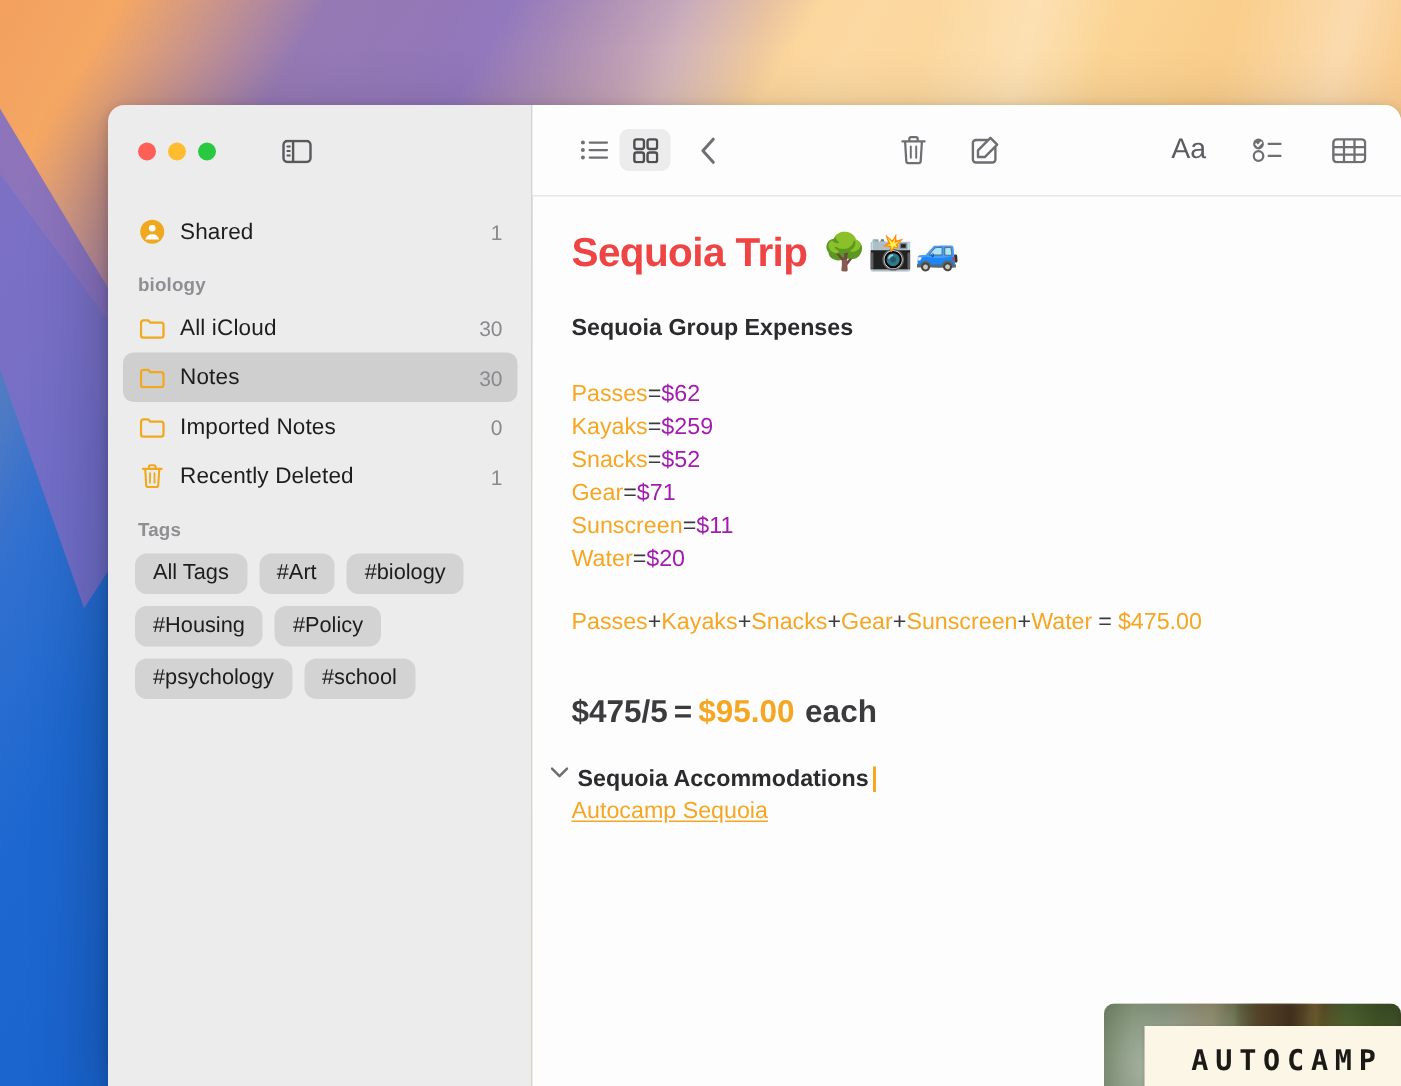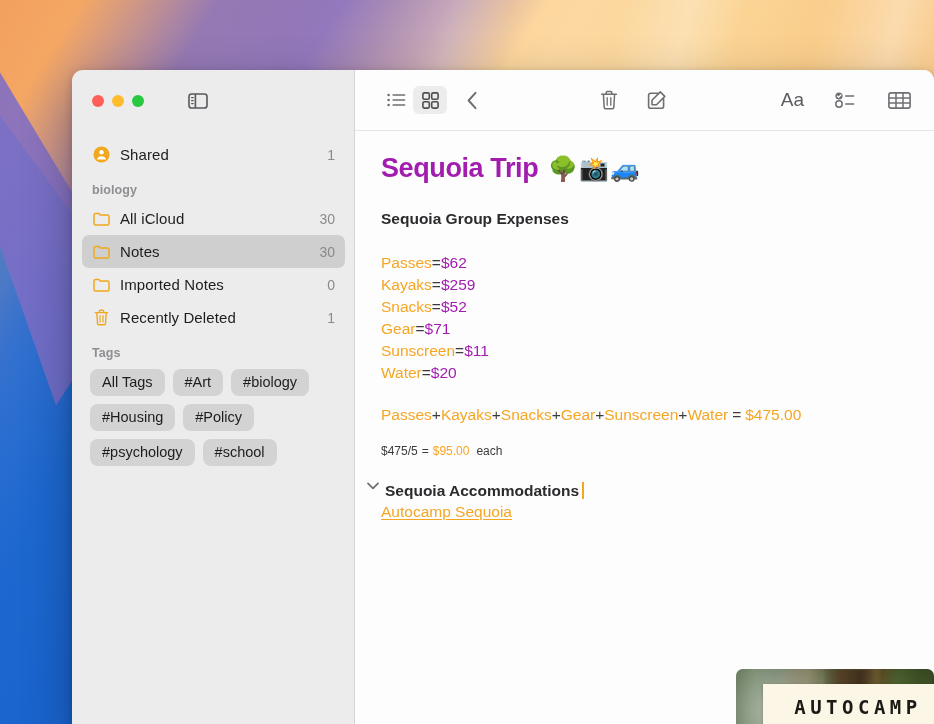--- a/index.html
+++ b/index.html
@@ -128,38 +128,38 @@
   .tb-gap-sm { width:8px; flex:0 0 8px; }
   .tb-spacer { flex:1; }
   .tb-aa {
     font-size:19px; color:#5b5b60; padding:0 4px; cursor:pointer;
     font-family:"Liberation Sans", sans-serif;
   }
 
   .note-body { flex:1; overflow:hidden; padding:22px 24px 0 26px; position:relative; }
 
   .note-title {
-    font-size:27px; font-weight:bold; color:#a21caf;
+    font-size:27px; font-weight:bold; color:#ef4444;
     letter-spacing:-.4px; display:flex; align-items:center; gap:2px;
   }
   .note-emoji { font-size:24px; letter-spacing:1px; margin-left:8px; }
 
   .note-sub {
     font-size:15.5px; font-weight:bold; color:#2b2b2e; margin-top:26px;
   }
 
   .calc-list { margin-top:24px; line-height:22px; font-size:15.5px; }
   .calc-line { white-space:nowrap; }
   .v-name { color:#f5a623; }
   .v-op   { color:#3b3b3e; }
   .v-num  { color:#a21caf; }
   .v-res  { color:#f5a623; }
 
   .calc-total { margin-top:22px; font-size:15.5px; white-space:nowrap; }
-  .calc-div   { margin-top:20px; font-size:12px; color:#3b3b3e; white-space:nowrap; }
+  .calc-div   { margin-top:39px; font-size:21px; color:#3b3b3e; white-space:nowrap;font-weight:bold; }
 
   .acc-head {
     margin-top:24px; display:flex; align-items:flex-start; margin-left:-16px;
   }
   .chev {
     width:16px; flex:0 0 16px; color:#6e6e73; display:flex;
     align-items:center; justify-content:center; cursor:pointer; margin-right:4px;
   }
   .acc-title { font-size:15.5px; font-weight:bold; color:#2b2b2e; }
   .caret {

